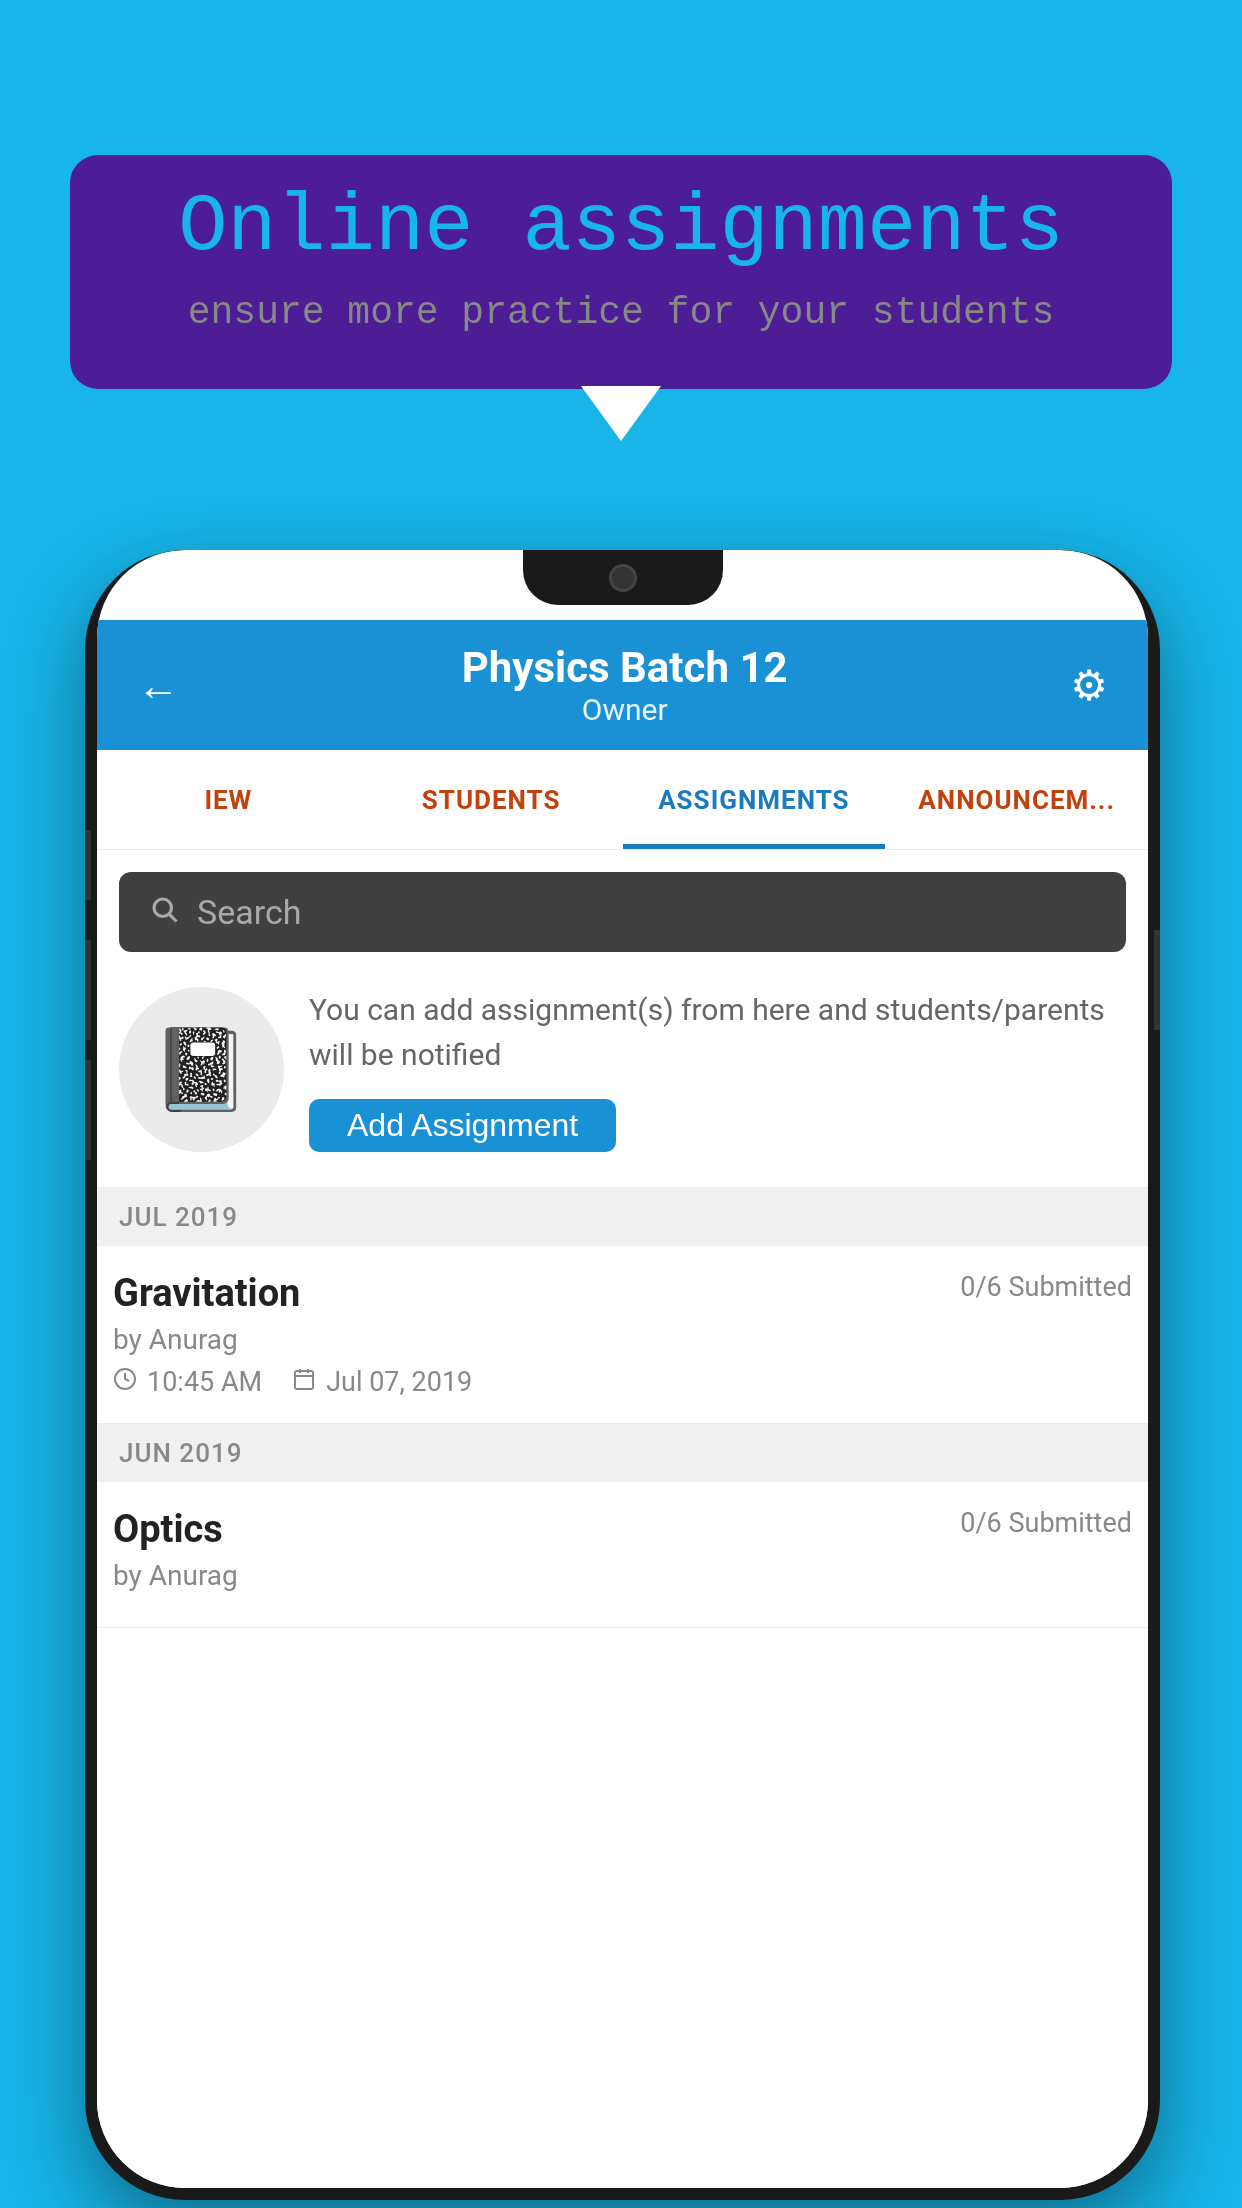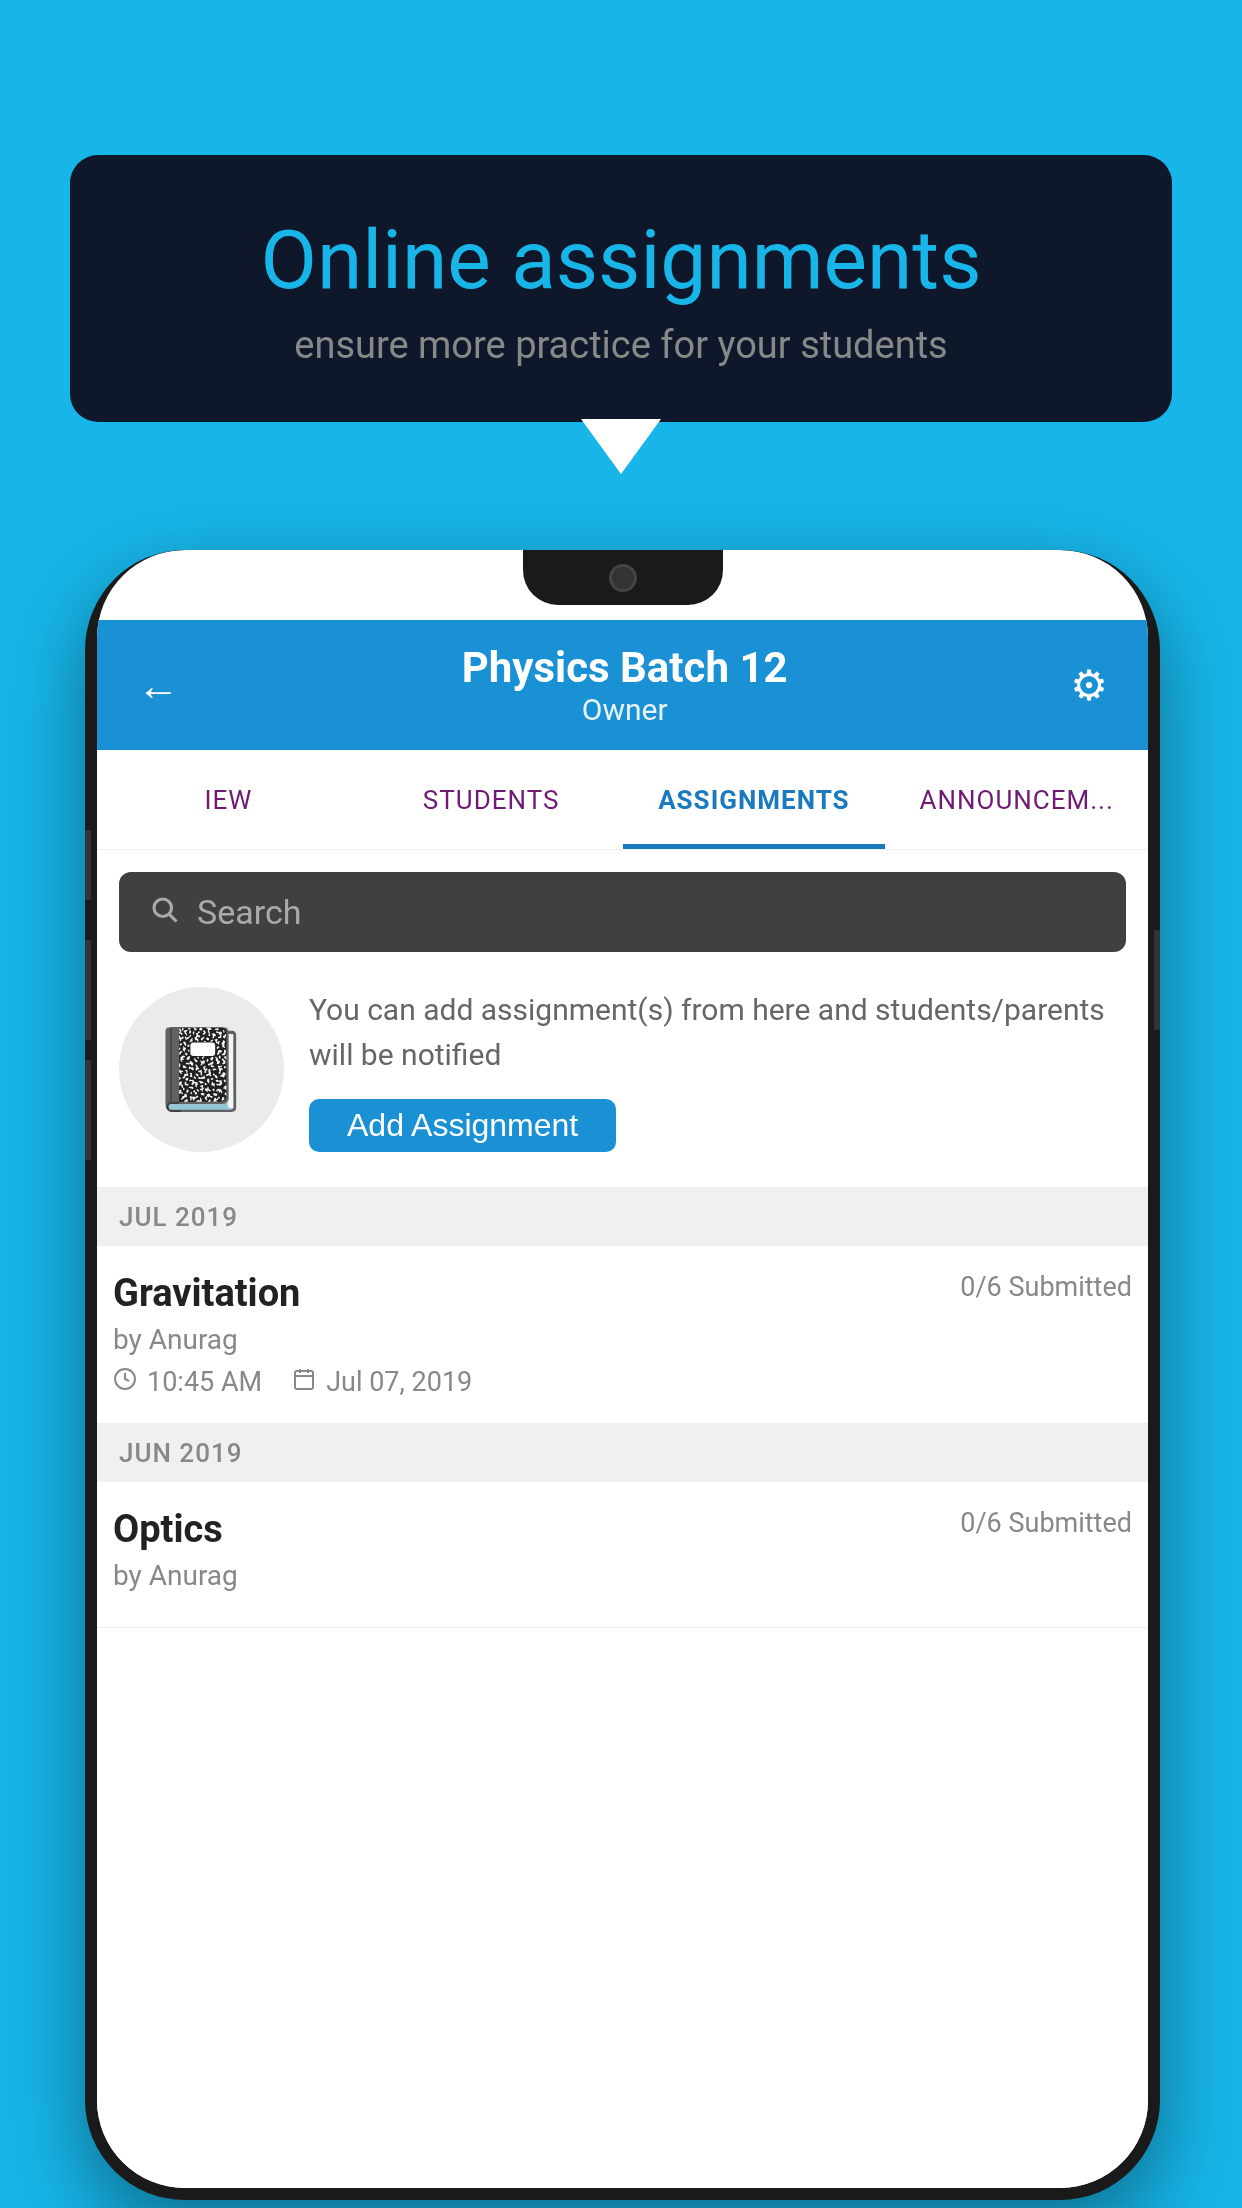--- a/index.html
+++ b/index.html
@@ -15,24 +15,25 @@
 
     
     .speech-bubble-container {
       position: absolute;
       top: 155px;
       left: 70px;
       right: 70px;
     }
 
     .speech-bubble {
-      background: #0f172a;
+      background: #4c1d95;
       border-radius: 28px;
-      padding: 60px 70px 55px;
+      padding: 28px 70px 55px;
       position: relative;
+      font-family: Liberation Mono, monospace;
     }
 
     .speech-bubble::after {
       content: '';
       position: absolute;
       bottom: -52px;
       left: 50%;
       transform: translateX(-50%);
       width: 0;
       height: 0;
@@ -183,22 +184,22 @@
       border-bottom: 1px solid #eee;
       z-index: 10;
     }
 
     .tab-item {
       flex: 1;
       display: flex;
       align-items: center;
       justify-content: center;
       font-size: 26px;
-      color: #701a75;
-      font-weight: 400;
+      color: #c2410c;
+      font-weight: 700;
       letter-spacing: 1px;
       cursor: pointer;
       position: relative;
       text-transform: uppercase;
     }
 
     .tab-item.active {
       color: #1a7abf;
       font-weight: 700;
     }

